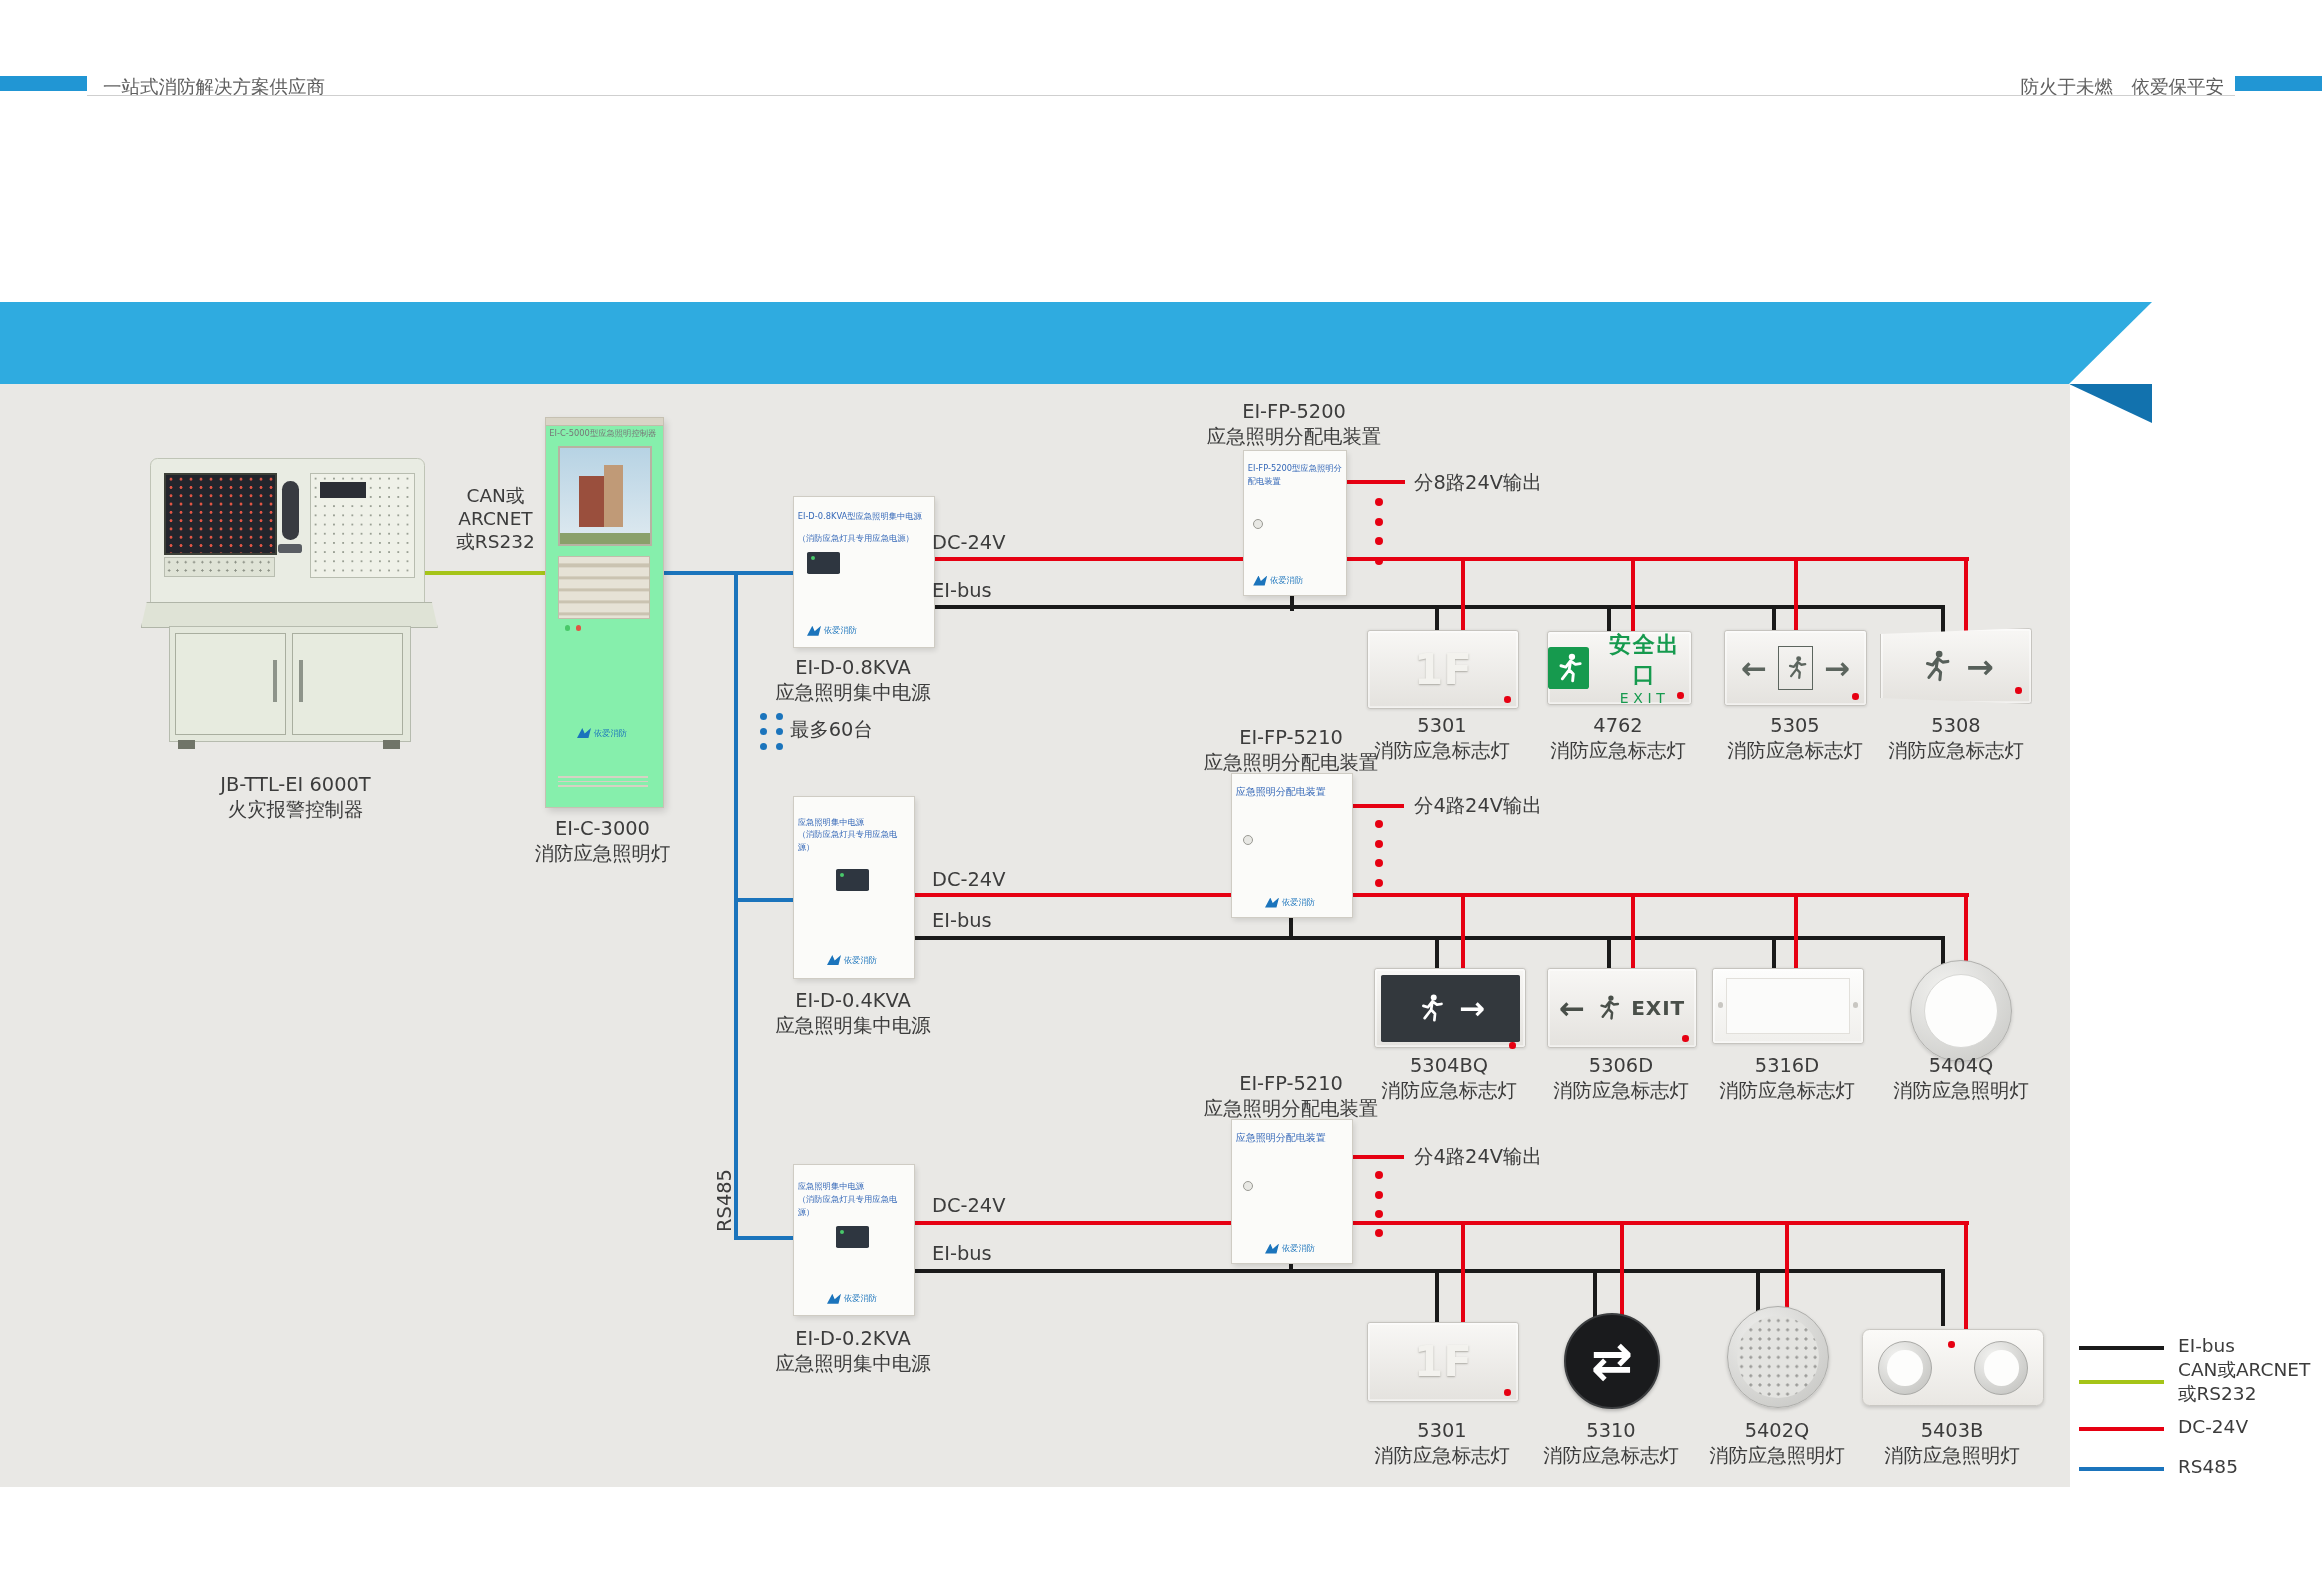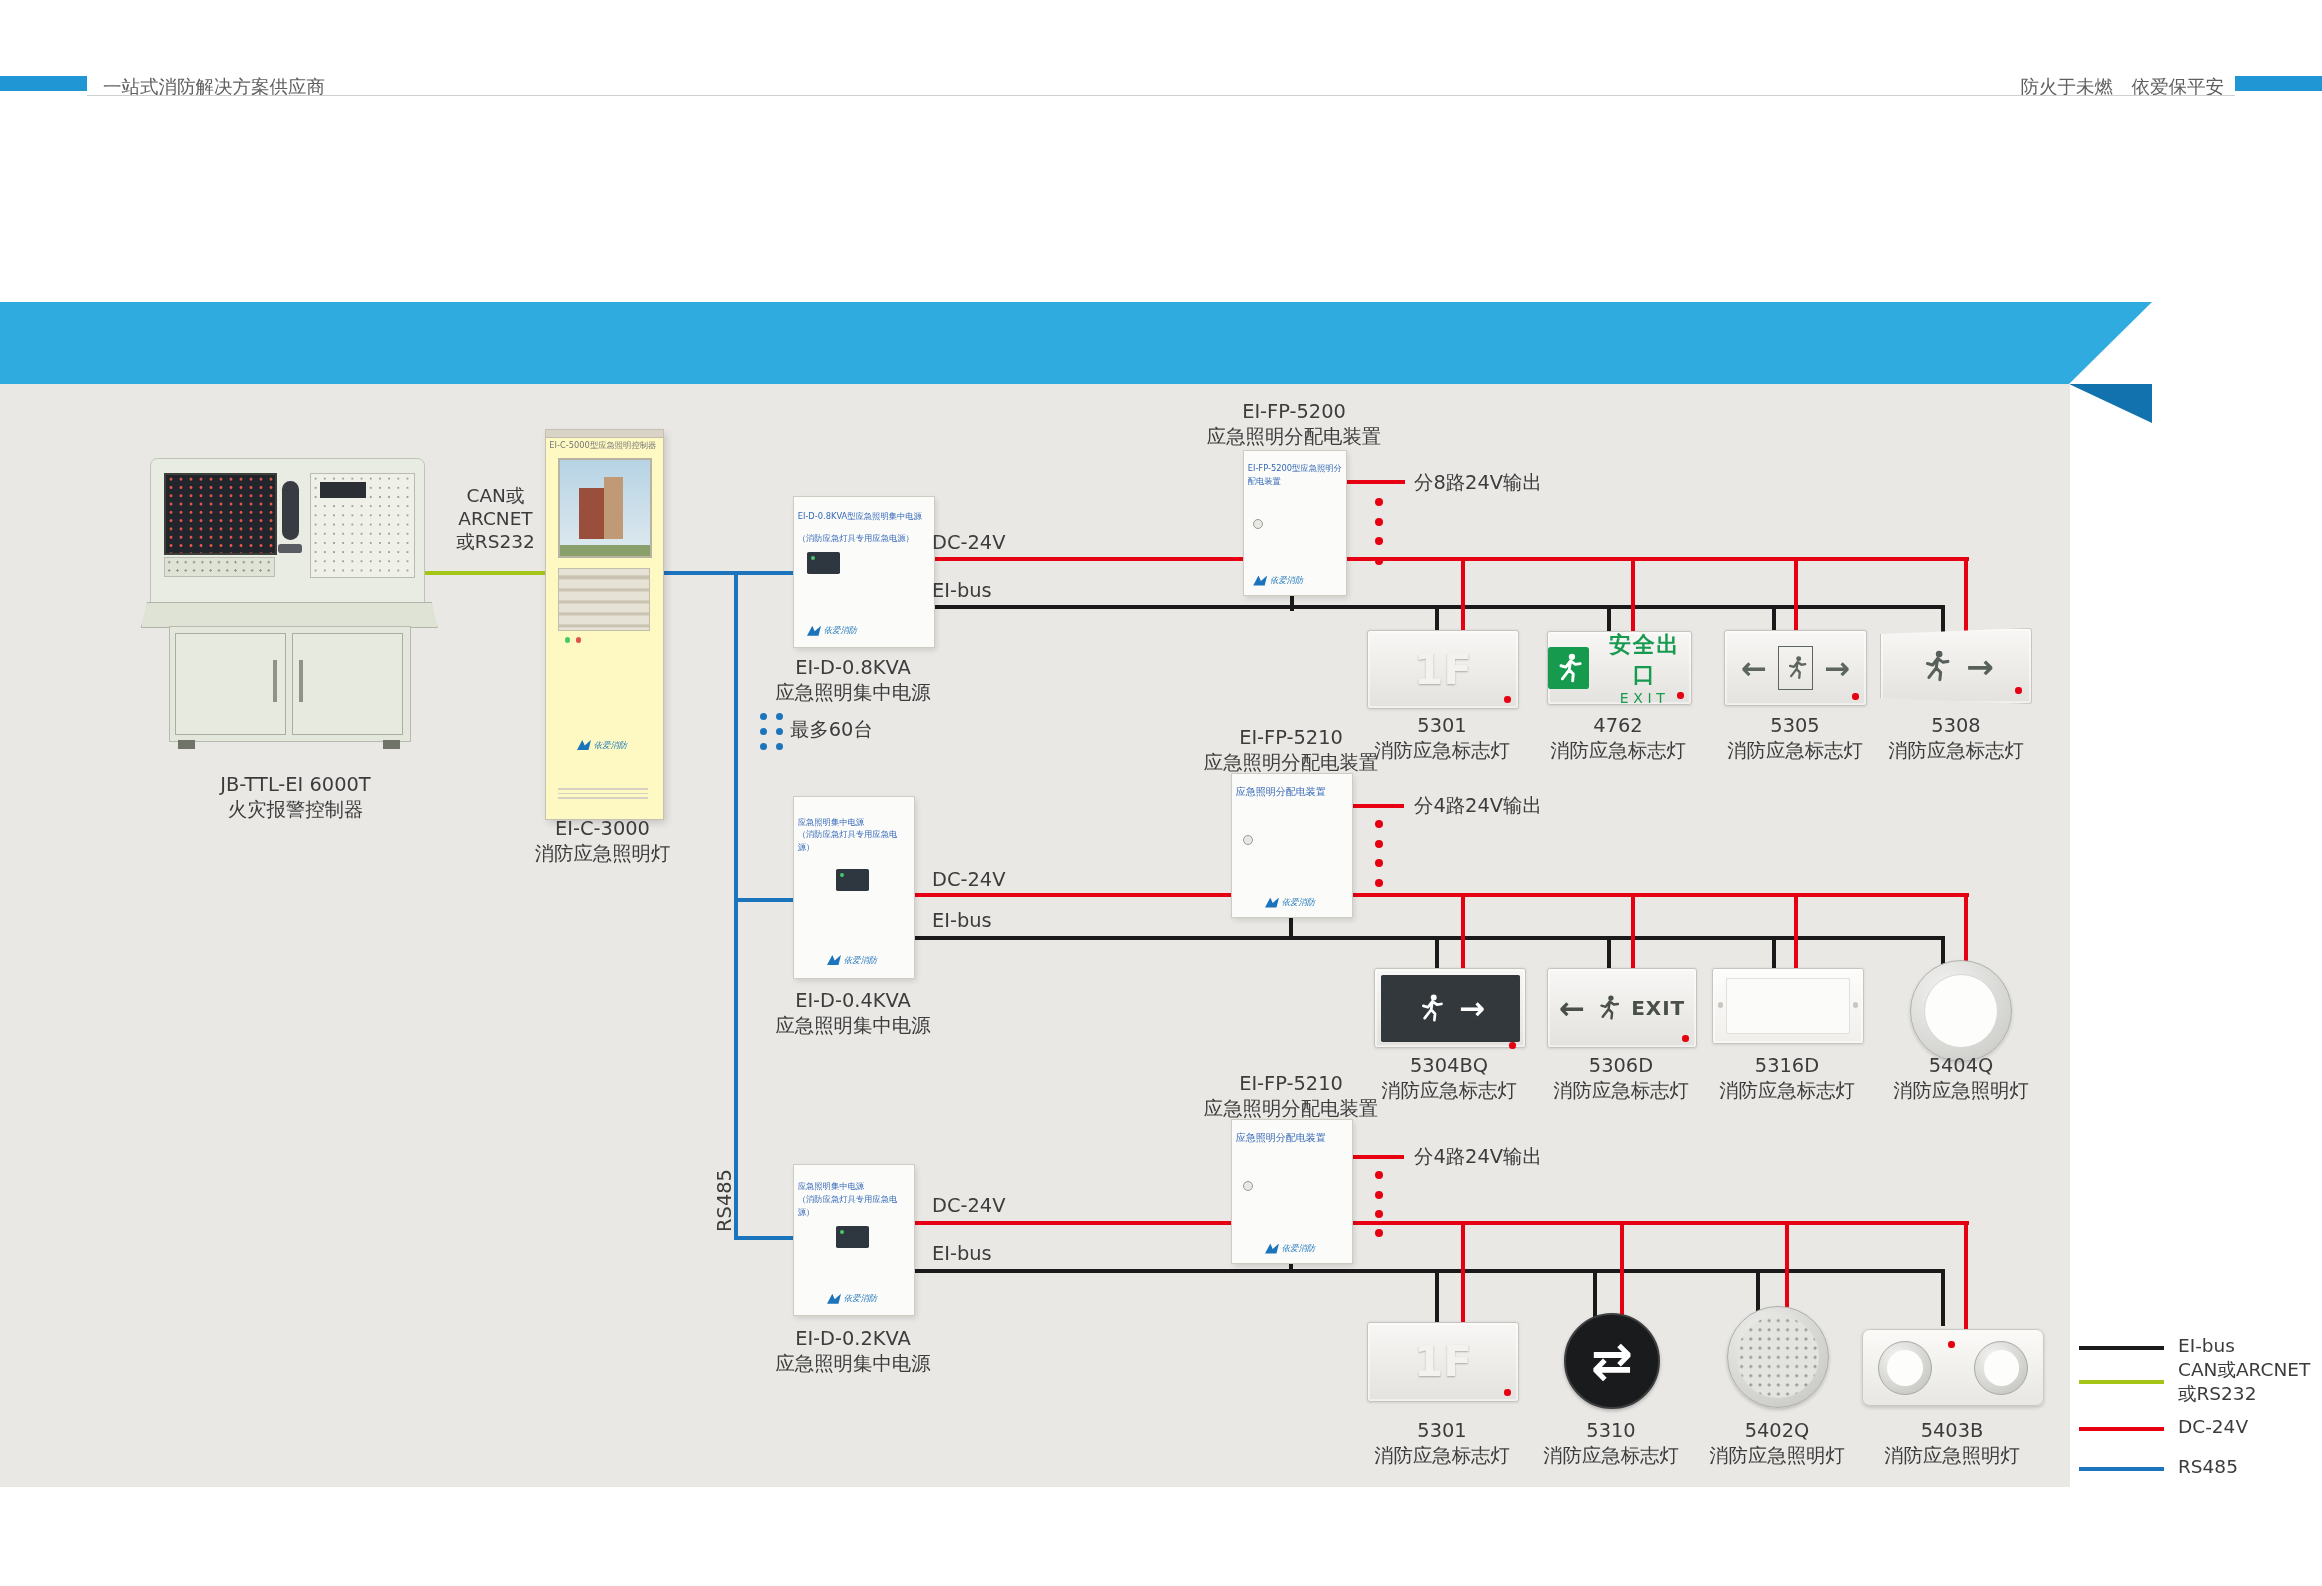--- a/index.html
+++ b/index.html
@@ -15,21 +15,21 @@
   .bdot{position:absolute;width:7.4px;height:7.4px;border-radius:50%;background:#1b74bc;}
   
   .devbox{position:absolute;background:#fbfbf9;border:0.9px solid #cfccc4;box-shadow:1.8px 2.8px 5.5px rgba(0,0,0,.12);}
   .bluetxt{position:absolute;left:3.7px;right:3.7px;color:#3568b8;font-size:8.3px;line-height:13px;text-align:left;}
   .psu-screen{position:absolute;width:33px;height:22px;background:#2e3640;border-radius:1.8px;}
   .psu-screen i{position:absolute;left:3.7px;top:3.7px;width:4.6px;height:4.6px;border-radius:50%;background:#49c86a;}
   .ind-dot{position:absolute;width:8.3px;height:8.3px;border:0.9px solid #9a9a94;border-radius:50%;background:#e8e8e4;}
   .logo-ei{position:absolute;white-space:nowrap;}
   .logo-swoosh{display:inline-block;width:14px;height:10px;background:#1b74bc;vertical-align:middle;
                clip-path:polygon(0 100%,38% 0,55% 55%,100% 0,82% 100%);}
-  .logo-text{font-size:8.3px;color:#1b74bc;font-style:italic;margin-left:2.8px;vertical-align:middle;}
+  .logo-text{font-size:8.3px;color:#1b74bc;margin-left:2.8px;vertical-align:middle;}
   
   .panel{position:absolute;background:linear-gradient(180deg,#f8f7f5,#e4e2de);border:0.9px solid #c6c4bf;
          border-radius:2.8px;box-shadow:inset 0 0 0 1.8px rgba(255,255,255,.55),0 0.9px 2.8px rgba(0,0,0,.10);}
   .led{position:absolute;width:6.5px;height:6.5px;border-radius:50%;background:#e60012;}
   .lamp-label{position:absolute;width:222px;text-align:center;font-size:19.4px;line-height:25px;color:#3c3c3c;}
   .floor-text{width:100%;text-align:center;font-size:42px;font-weight:bold;color:#f3f2ee;
               text-shadow:0 0.9px 1.8px rgba(120,118,110,.55);}
   .arrow{font-weight:bold;}
   .man{display:inline-block;}
   .man svg{display:block;}
@@ -151,21 +151,21 @@
     <div>JB-TTL-EI 6000T</div>
     <div>火灾报警控制器</div>
   </div>
 
   <div class="txt ctr" style="left:438px;top:484px;width:115px;font-size:18.5px;line-height:23px;">
     <div>CAN或</div>
     <div>ARCNET</div>
     <div>或RS232</div>
   </div>
 
-  <div class="abs" style="left:545px;top:417px;width:117px;height:389px;background:#fef9c3;border:1.8px solid #c6c1b2;box-shadow:2.8px 3.7px 7.4px rgba(0,0,0,.15);margin-top:12px;">
+  <div class="abs" style="left:545px;top:417px;width:117px;height:389px;background:#86efac;border:1.8px solid #c6c1b2;box-shadow:2.8px 3.7px 7.4px rgba(0,0,0,.15);">
     <div class="abs" style="left:0;top:0;width:100%;height:7.4px;background:#d9d4c6;border-bottom:0.9px solid #c2bcab;"></div>
     <div class="abs ctr" style="left:1.8px;top:10px;width:110px;font-size:8.3px;color:#777;">EI-C-5000型应急照明控制器</div>
     <div class="abs" style="left:12px;top:28px;width:90px;height:96px;border:2.8px solid #b8b2a2;background:linear-gradient(180deg,#b7d3e4,#dfeaf0);">
       <div class="abs" style="left:18.5px;top:28px;width:28px;height:51px;background:#9a4f3d;"></div>
       <div class="abs" style="left:44px;top:16.6px;width:18.5px;height:62px;background:#c09a77;"></div>
       <div class="abs" style="left:0;bottom:0;width:100%;height:11px;background:#8aa06a;"></div>
     </div>
     <div class="abs" style="left:12px;top:138px;width:90px;height:61px;background:#e6e2d6;border:0.9px solid #c2bcab;background-image:repeating-linear-gradient(180deg,#cac3b1 0 2.8px,transparent 2.8px 12px);background-position:0 7.4px;"></div>
     <div class="abs" style="left:18.5px;top:207px;width:5.5px;height:5.5px;border-radius:50%;background:#49c86a;"></div>
     <div class="abs" style="left:29.5px;top:207px;width:5.5px;height:5.5px;border-radius:50%;background:#e05545;"></div>

